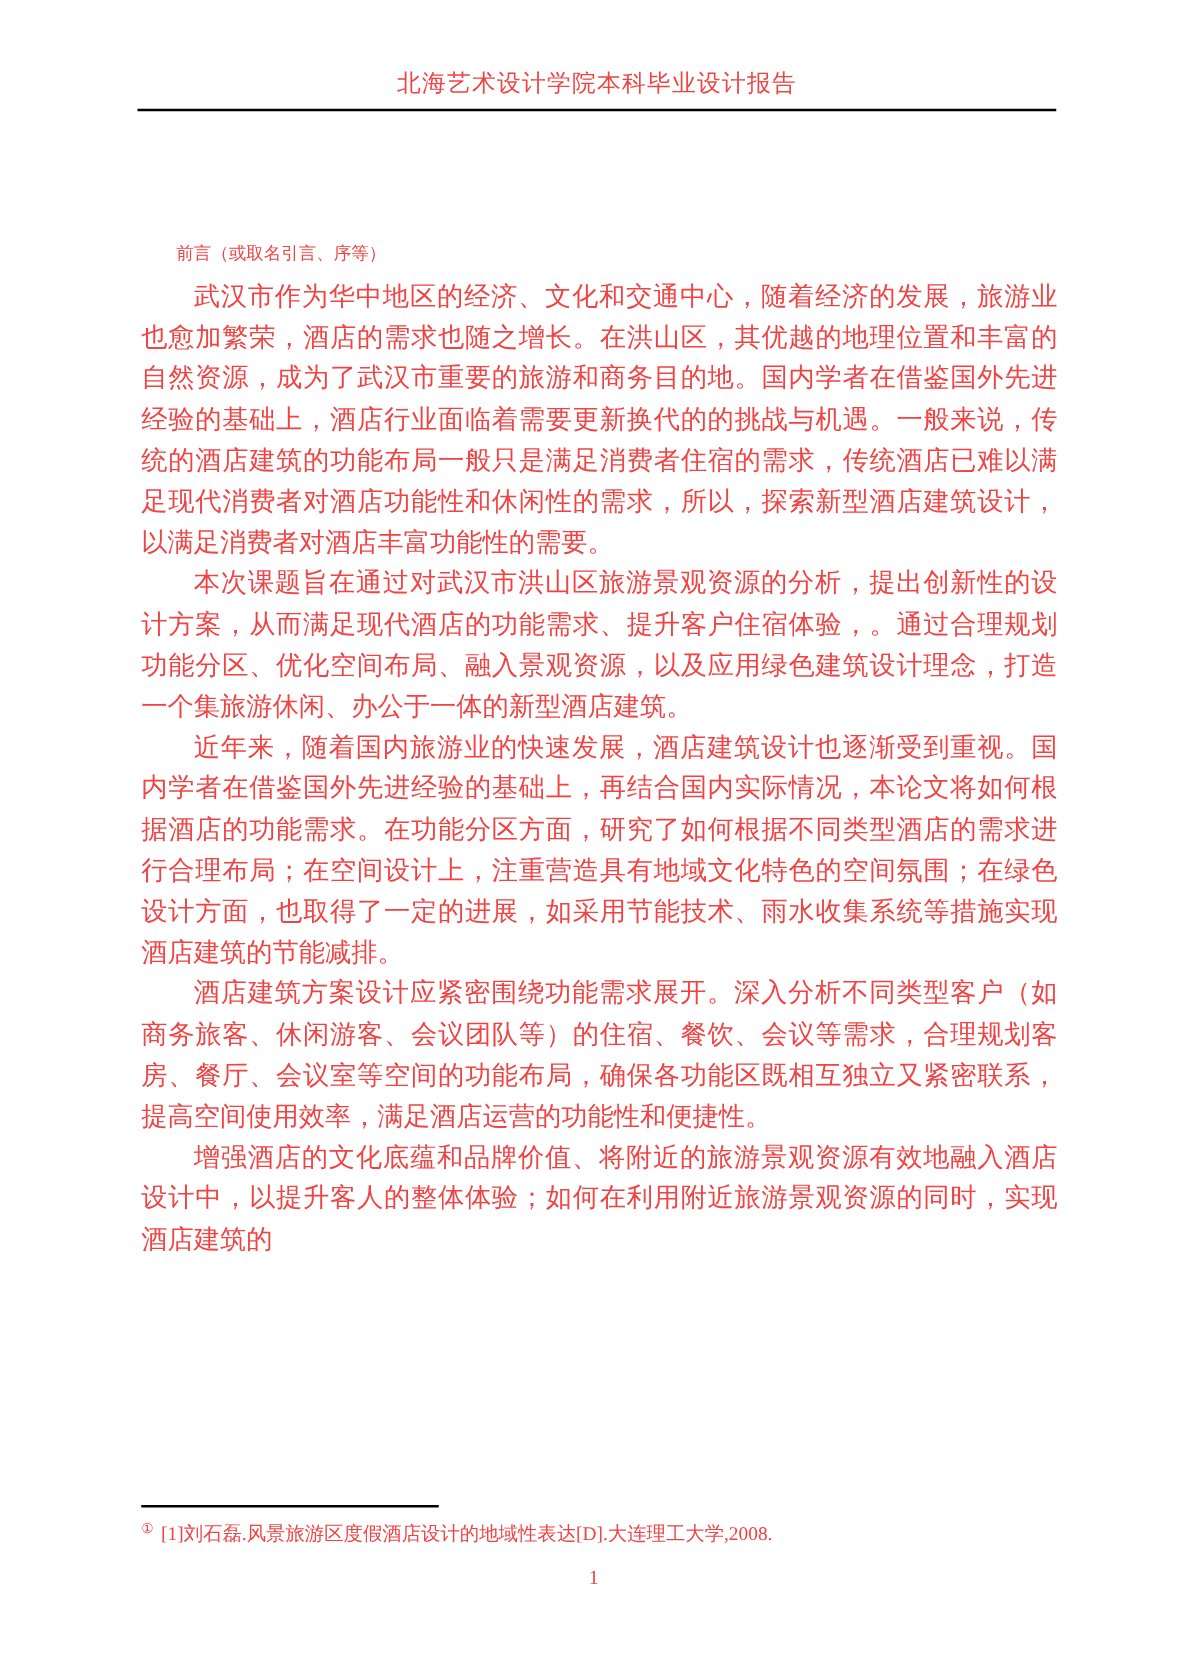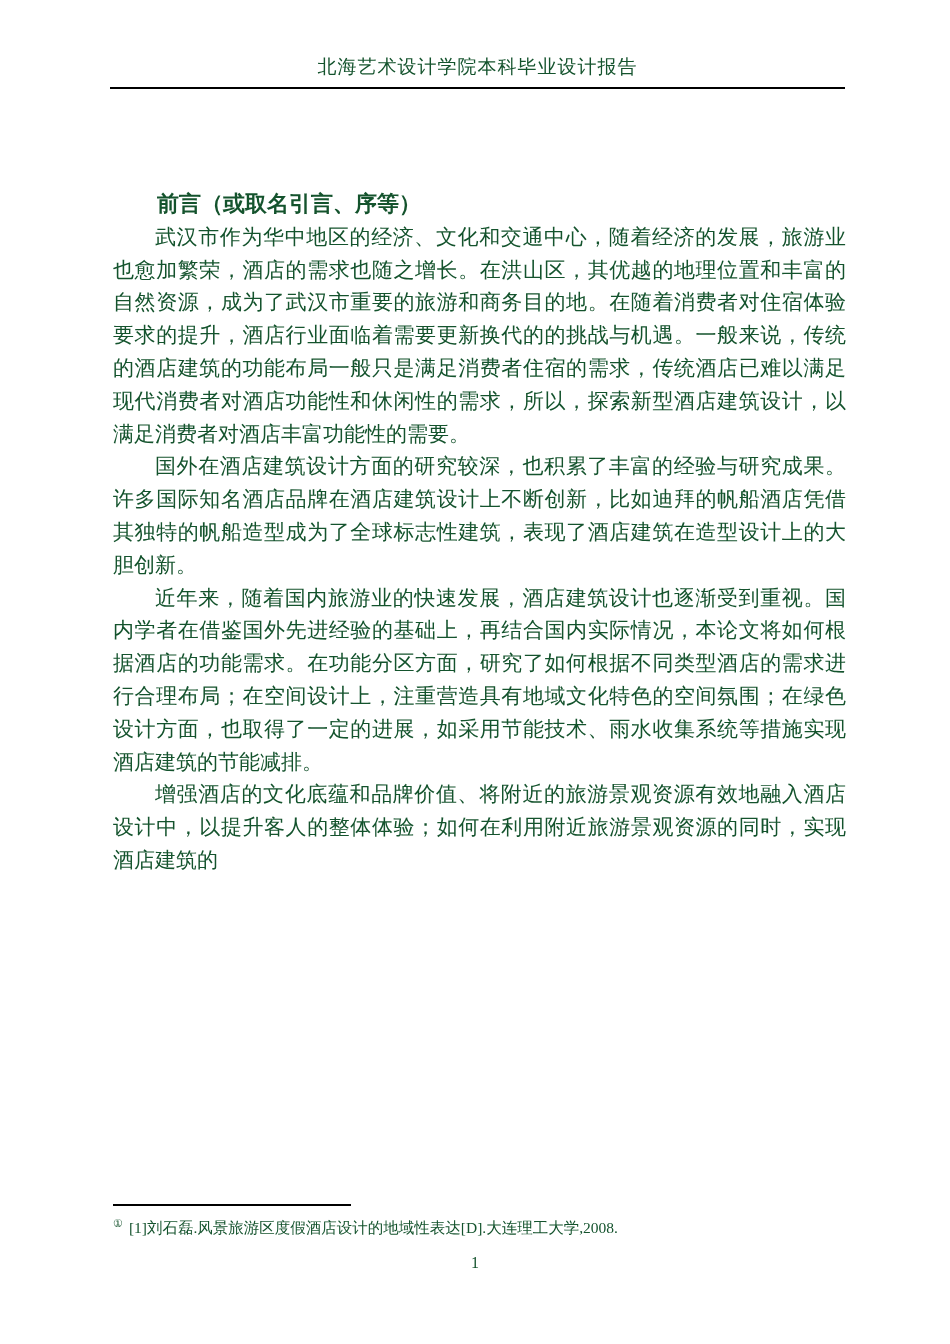--- a/index.html
+++ b/index.html
@@ -6,21 +6,21 @@
     margin: 0;
     padding: 0;
     background: #ffffff;
   }
   .page {
     position: relative;
     width: 950px;
     height: 1344px;
     background: #ffffff;
     font-family: "Liberation Serif", "DejaVu Serif", serif;
-    color: #14532d;
+    color: #ef4444;
     overflow: hidden;
   }
   .header {
     position: absolute;
     top: 54px;
     left: 110px;
     right: 105px;
     text-align: center;
     font-size: 19px;
     letter-spacing: 1px;
@@ -30,22 +30,22 @@
   .content {
     position: absolute;
     top: 188px;
     left: 113px;
     width: 733px;
     font-size: 21px;
     line-height: 32.8px;
     text-align: justify;
   }
   .doc-title {
-    font-size: 22px;
-    font-weight: bold;
+    font-size: 14px;
+    font-weight: normal;
     margin: 0;
     text-indent: 2em;
     line-height: 32.8px;
   }
   .para {
     margin: 0;
     text-indent: 2em;
   }
   .footnote-area {
     position: absolute;
@@ -79,23 +79,24 @@
 <body>
 
 <div class="page">
 
   <div class="header">
     <span>北海艺术设计学院本科毕业设计报告</span>
   </div>
 
   <div class="content">
     <h2 class="doc-title">前言（或取名引言、序等）</h2>
-    <p class="para">武汉市作为华中地区的经济、文化和交通中心，随着经济的发展，旅游业也愈加繁荣，酒店的需求也随之增长。在洪山区，其优越的地理位置和丰富的自然资源，成为了武汉市重要的旅游和商务目的地。在随着消费者对住宿体验要求的提升，酒店行业面临着需要更新换代的的挑战与机遇。一般来说，传统的酒店建筑的功能布局一般只是满足消费者住宿的需求，传统酒店已难以满足现代消费者对酒店功能性和休闲性的需求，所以，探索新型酒店建筑设计，以满足消费者对酒店丰富功能性的需要。</p>
-    <p class="para">国外在酒店建筑设计方面的研究较深，也积累了丰富的经验与研究成果。许多国际知名酒店品牌在酒店建筑设计上不断创新，比如迪拜的帆船酒店凭借其独特的帆船造型成为了全球标志性建筑，表现了酒店建筑在造型设计上的大胆创新。</p>
+    <p class="para">武汉市作为华中地区的经济、文化和交通中心，随着经济的发展，旅游业也愈加繁荣，酒店的需求也随之增长。在洪山区，其优越的地理位置和丰富的自然资源，成为了武汉市重要的旅游和商务目的地。国内学者在借鉴国外先进经验的基础上，酒店行业面临着需要更新换代的的挑战与机遇。一般来说，传统的酒店建筑的功能布局一般只是满足消费者住宿的需求，传统酒店已难以满足现代消费者对酒店功能性和休闲性的需求，所以，探索新型酒店建筑设计，以满足消费者对酒店丰富功能性的需要。</p>
+    <p class="para">本次课题旨在通过对武汉市洪山区旅游景观资源的分析，提出创新性的设计方案，从而满足现代酒店的功能需求、提升客户住宿体验，。通过合理规划功能分区、优化空间布局、融入景观资源，以及应用绿色建筑设计理念，打造一个集旅游休闲、办公于一体的新型酒店建筑。</p>
     <p class="para">近年来，随着国内旅游业的快速发展，酒店建筑设计也逐渐受到重视。国内学者在借鉴国外先进经验的基础上，再结合国内实际情况，本论文将如何根据酒店的功能需求。在功能分区方面，研究了如何根据不同类型酒店的需求进行合理布局；在空间设计上，注重营造具有地域文化特色的空间氛围；在绿色设计方面，也取得了一定的进展，如采用节能技术、雨水收集系统等措施实现酒店建筑的节能减排。</p>
+    <p class="para">酒店建筑方案设计应紧密围绕功能需求展开。深入分析不同类型客户（如商务旅客、休闲游客、会议团队等）的住宿、餐饮、会议等需求，合理规划客房、餐厅、会议室等空间的功能布局，确保各功能区既相互独立又紧密联系，提高空间使用效率，满足酒店运营的功能性和便捷性。</p>
     <p class="para">增强酒店的文化底蕴和品牌价值、将附近的旅游景观资源有效地融入酒店设计中，以提升客人的整体体验；如何在利用附近旅游景观资源的同时，实现酒店建筑的</p>
   </div>
 
   <div class="footnote-area">
     <div class="footnote-rule"></div>
     <div class="footnote">
       <span class="fn-marker">①</span><span>[1]刘石磊.风景旅游区度假酒店设计的地域性表达[D].大连理工大学,2008.</span>
     </div>
   </div>
 

